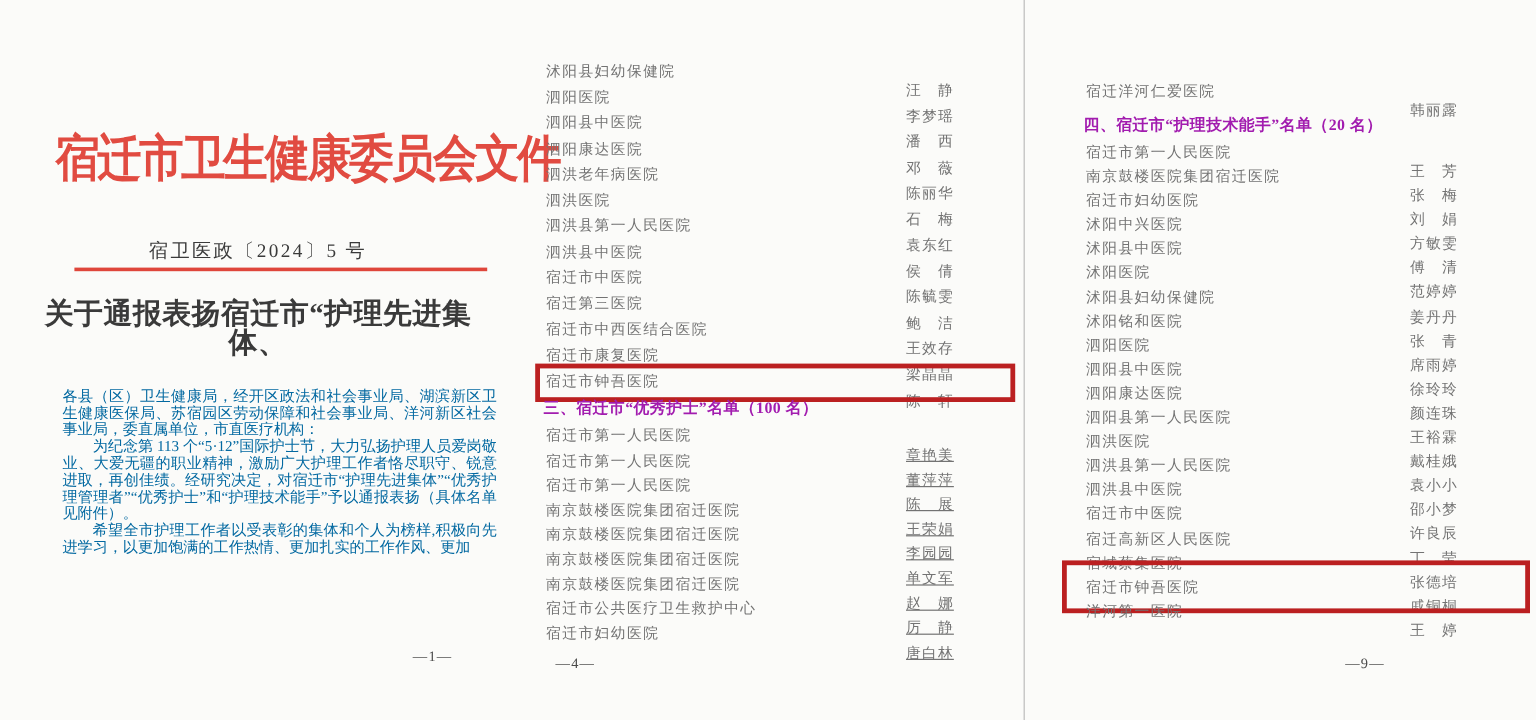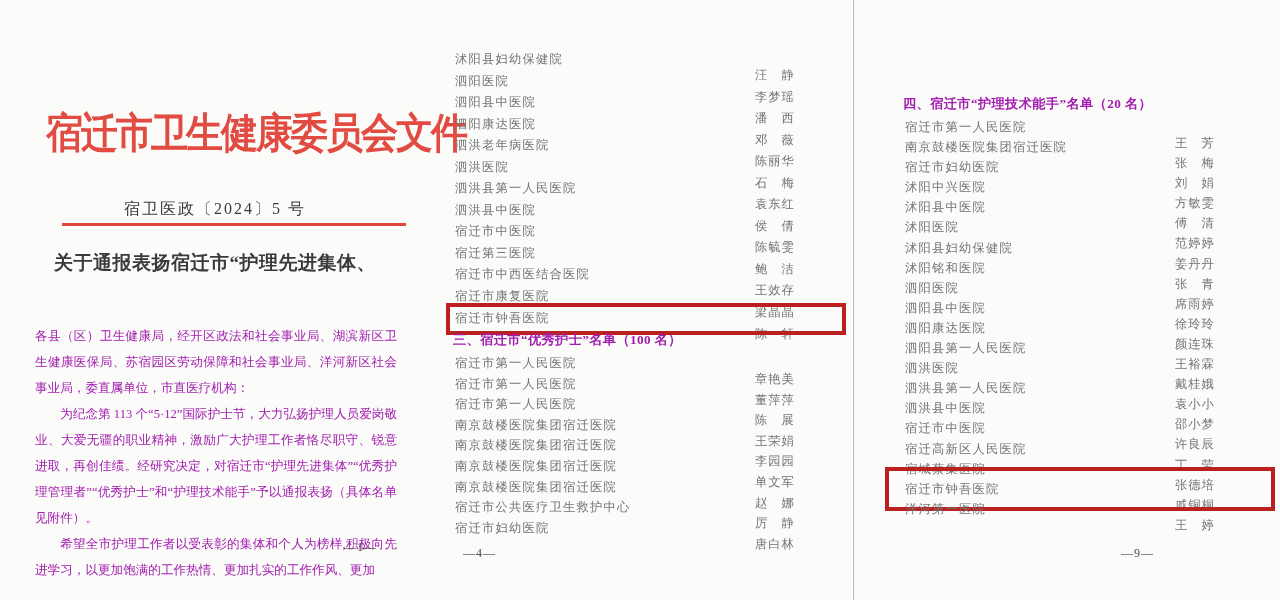--- a/index.html
+++ b/index.html
@@ -18,44 +18,44 @@
   
   .org-header{
     position:absolute;left:46px;top:104px;width:370px;
     font-size:37px;font-weight:bold;letter-spacing:-2px;line-height:52px;
     text-align:center;white-space:nowrap;
     transform:scaleY(1.12);transform-origin:top;
   }
   .doc-number{position:absolute;left:0;top:199px;width:430px;text-align:center;font-size:16px;letter-spacing:2px;}
   .red-rule{position:absolute;left:62px;top:223px;width:344px;height:3px;}
   .doc-title{position:absolute;left:20px;top:251px;width:390px;text-align:center;
-    font-size:19px;font-weight:bold;line-height:23.5px;letter-spacing:.5px;}
-  .doc-body{position:absolute;left:35px;top:323px;width:362px;
-    font-size:12.6px;line-height:26px;text-align:justify;color:#a21caf;}
+    font-size:24px;font-weight:bold;line-height:23.5px;letter-spacing:.5px;}
+  .doc-body{position:absolute;left:52px;top:323px;width:362px;
+    font-size:12.6px;line-height:14px;text-align:justify;color:#0369a1;}
   .doc-body p{margin:0;}
   .doc-body p.indent{text-indent:2em;}
   .pagenum{position:absolute;font-size:12px;letter-spacing:1px;color:#4a4a4a;}
   #p1-num{left:344px;top:540px;}
   #p2-num{left:33px;top:546px;}
   #p3-num{left:268px;top:546px;}
 
   
   .list{position:absolute;}
   .row{position:relative;white-space:nowrap;font-size:12.3px;color:#737373;}
   .row .hosp{letter-spacing:1.2px;}
   .row .pname{position:absolute;top:16px;letter-spacing:1px;text-align:right;}
   .sec-header{position:absolute;font-size:13.2px;font-weight:bold;color:#a21caf;letter-spacing:.4px;white-space:nowrap;}
 
   #p2-top{left:25px;top:49px;width:385px;}
   #p2-top .row{height:21.55px;line-height:21.55px;}
   #p2-top .row .pname{left:300px;}
   #p2-sec{left:23px;top:331px;}
   #p2-bottom{left:25px;top:353px;width:385px;}
   #p2-bottom .row{height:20.6px;line-height:20.6px;}
-  #p2-bottom .row .pname{left:300px;}
+  #p2-bottom .row .pname{left:300px;text-decoration:underline;}
 
   #p3-top{left:52px;top:66px;width:360px;}
   #p3-top .row{height:20px;line-height:20px;}
   #p3-top .row .pname{left:270px;}
   #p3-sec{left:50px;top:95px;}
   #p3-bottom{left:52px;top:117px;width:360px;}
   #p3-bottom .row{height:20.1px;line-height:20.1px;}
   #p3-bottom .row .pname{left:270px;}
 
   
@@ -200,20 +200,27 @@
 
       <div class="row">
         <span class="hosp">宿迁市妇幼医院</span>
         <span class="pname">唐白林</span>
       </div>
     </div>
   <div class="pagenum" id="p2-num">—4—</div>
 </div>
 
 <div class="page" id="page3">
+  <div class="list" id="p3-top">
+
+      <div class="row">
+        <span class="hosp">宿迁洋河仁爱医院</span>
+        <span class="pname">韩丽露</span>
+      </div>
+    </div>
   <div class="sec-header" id="p3-sec">四、宿迁市“护理技术能手”名单（20 名）</div>
   <div class="list" id="p3-bottom">
 
       <div class="row">
         <span class="hosp">宿迁市第一人民医院</span>
         <span class="pname">王　芳</span>
       </div>
 
       <div class="row">
         <span class="hosp">南京鼓楼医院集团宿迁医院</span>

